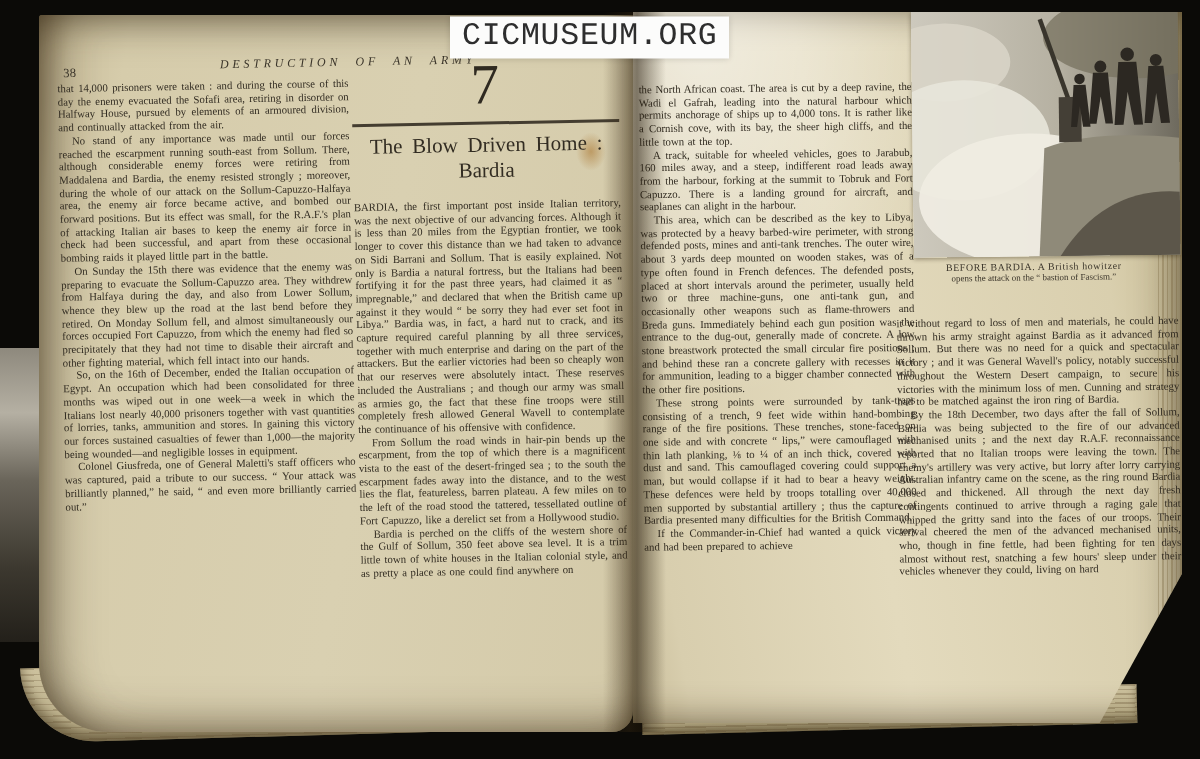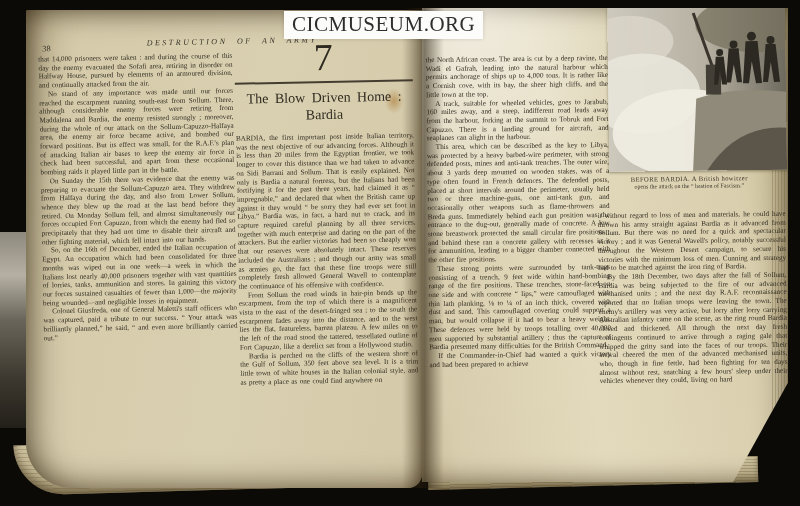--- a/index.html
+++ b/index.html
@@ -58,23 +58,23 @@
     background:repeating-linear-gradient(90deg,rgba(110,90,50,.3) 0 1px,transparent 1px 3px);}
   .gutter{
     position:absolute;left:402px;top:8px;width:42px;height:480px;z-index:3;
     background:linear-gradient(to right,rgba(55,40,18,0) 0%,rgba(55,40,18,.38) 42%,rgba(35,25,10,.5) 54%,rgba(55,40,18,0) 100%);
     pointer-events:none;
   }
   .stain{position:absolute;left:358px;top:78px;width:20px;height:26px;border-radius:50%;
     background:radial-gradient(ellipse,rgba(164,106,30,.5),rgba(164,106,30,0) 70%);}
   
   .watermark{
-    position:absolute;left:284px;top:11px;z-index:6;
+    position:absolute;left:300px;top:11px;z-index:6;
     background:#fcfcfb;color:#2e2e2e;
-    font-family:Liberation Serif, serif;
+    font-family:Liberation Mono, monospace;
     font-size:21px;line-height:27px;padding:0 8px 1px 8px;letter-spacing:.5px;
     box-shadow:0 0 4px rgba(0,0,0,.15);
   }
   
   .lp-inner{position:absolute;inset:0;transform:rotate(-1.1deg);}
   .rp-inner{position:absolute;inset:0;transform:rotate(-.7deg);}
   .page-num{position:absolute;left:20px;top:30px;font-size:8.5px;color:#3b352a;}
   .running-title{position:absolute;left:40px;top:27px;width:340px;text-align:center;
     font-style:italic;font-size:8px;letter-spacing:2.5px;word-spacing:5px;color:#3b352a;}
   .col{position:absolute;}

